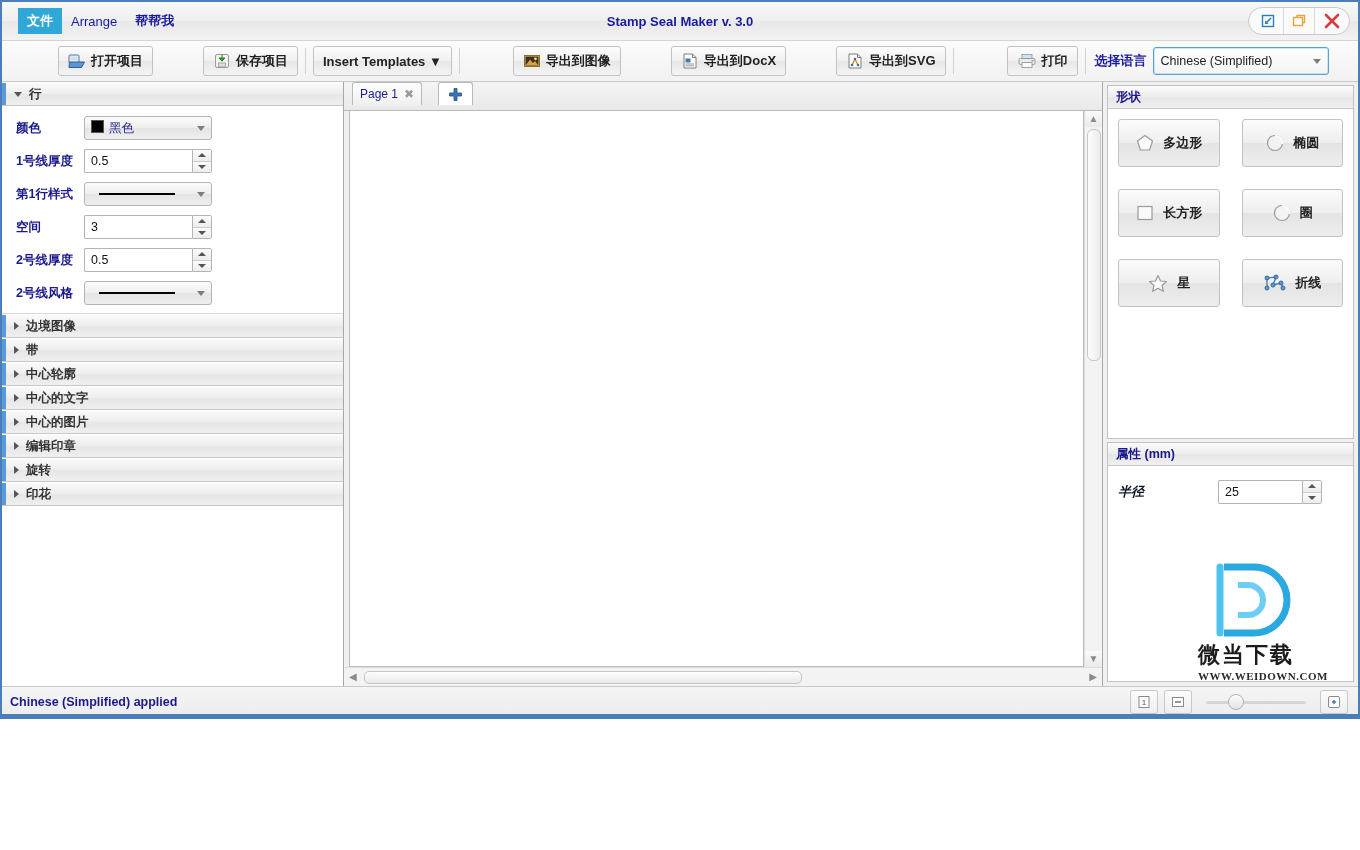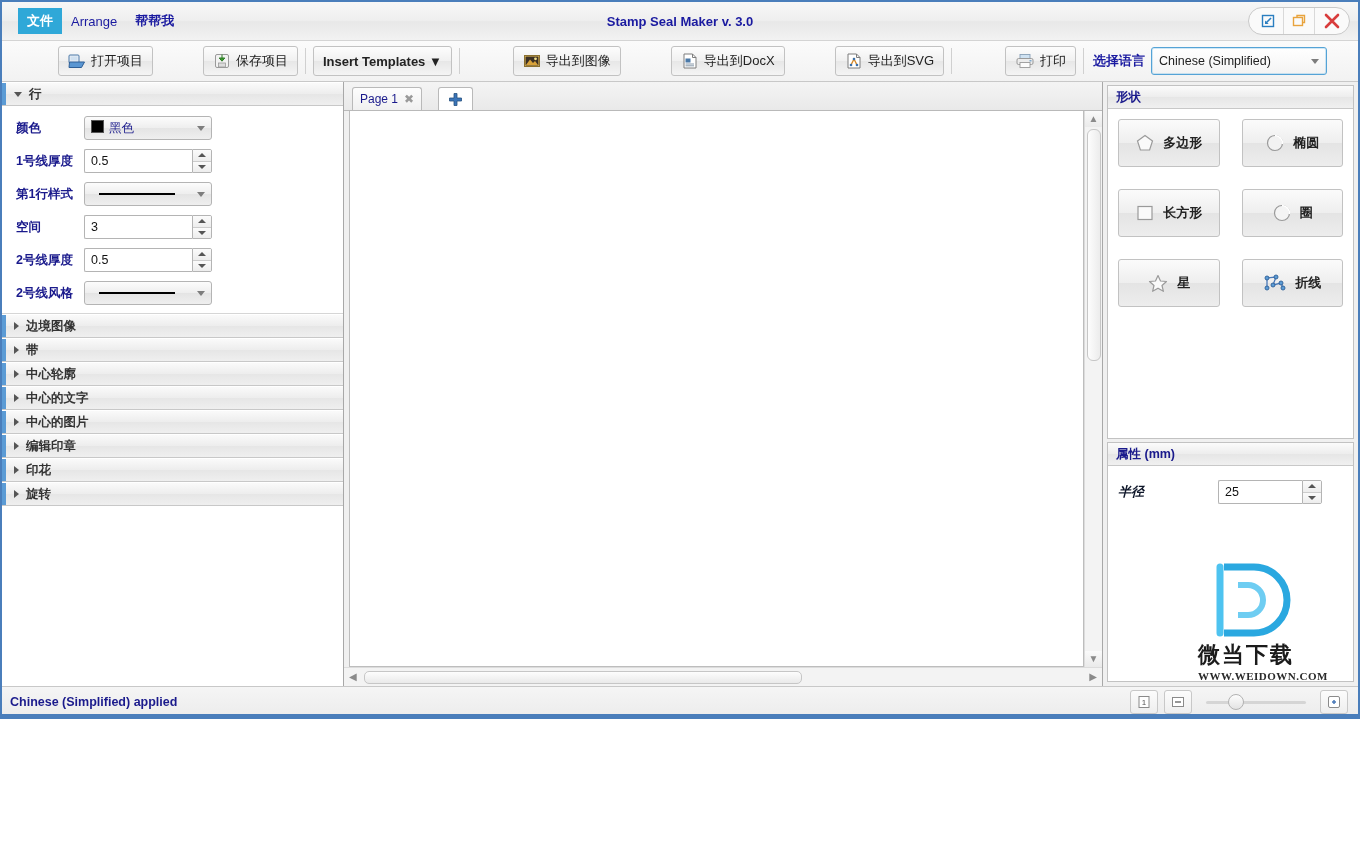--- a/index.html
+++ b/index.html
@@ -91,21 +91,21 @@
     margin: 0 2px;
     border: 1px solid #c2c2c2;
     border-radius: 3px;
     background: linear-gradient(to bottom, #fdfdfd 0%, #f0f0f0 50%, #e7e7e7 51%, #f4f4f4 100%);
     font-size: 13px;
     color: #222;
     white-space: nowrap;
     cursor: default;
     font-weight: bold;
   }
-  .tb-btn.cn { font-weight: normal; margin-left: 48px; }
+  .tb-btn.cn { font-weight: bold; margin-left: 48px; }
   .tb-sep {
     width: 1px; height: 26px;
     background: #d0d0d0;
     margin: 0 5px;
   }
   .tb-label {
     font-size: 13px;
     color: #1a1aa0;
     font-weight: bold;
     margin: 0 6px 0 4px;
@@ -277,21 +277,21 @@
   .center {
     flex: 1 1 auto;
     display: flex; flex-direction: column;
     min-width: 0;
     background: #f0f0f0;
   }
   .tabstrip {
     height: 28px; flex: 0 0 28px;
     background: linear-gradient(to bottom, #f4f4f4, #e9e9e9);
     border-bottom: 1px solid #b9b9b9;
-    display: flex; align-items: flex-end;
+    display: flex; align-items: flex-start;
     padding-left: 8px;
     gap: 16px;
   }
   .tab {
     height: 22px;
     background: linear-gradient(to bottom, #fdfdfd, #f0f0f0);
     border: 1px solid #b9b9b9;
     border-bottom: none;
     border-radius: 3px 3px 0 0;
     display: flex; align-items: center;
@@ -697,25 +697,25 @@
       <div class="acc-header">
         <span class="acc-arrow right"></span>
         <span>中心的图片</span>
       </div>
       <div class="acc-header">
         <span class="acc-arrow right"></span>
         <span>编辑印章</span>
       </div>
       <div class="acc-header">
         <span class="acc-arrow right"></span>
-        <span>印花</span>
+        <span>旋转</span>
       </div>
       <div class="acc-header">
         <span class="acc-arrow right"></span>
-        <span>旋转</span>
+        <span>印花</span>
       </div>
 
       <div class="left-filler"></div>
     </div>
 
     <div class="center">
       <div class="tabstrip">
         <div class="tab">
           <span>Page 1</span>
           <span class="tab-close">✖</span>

